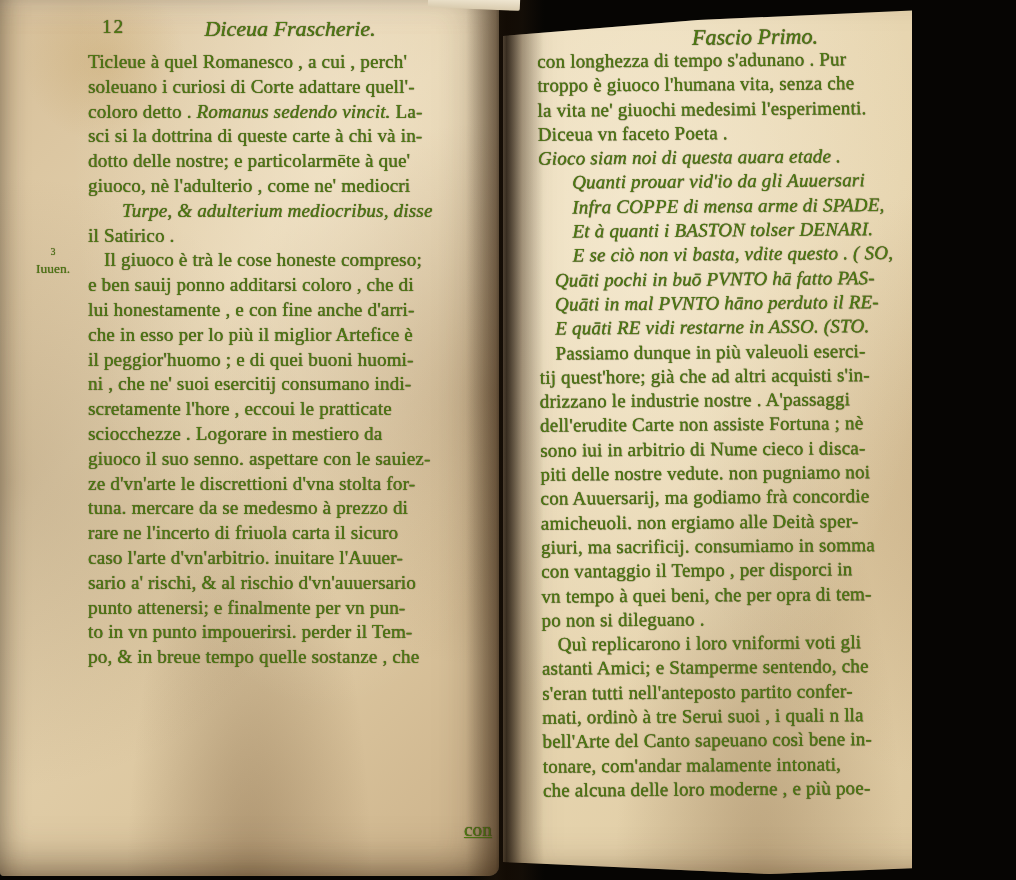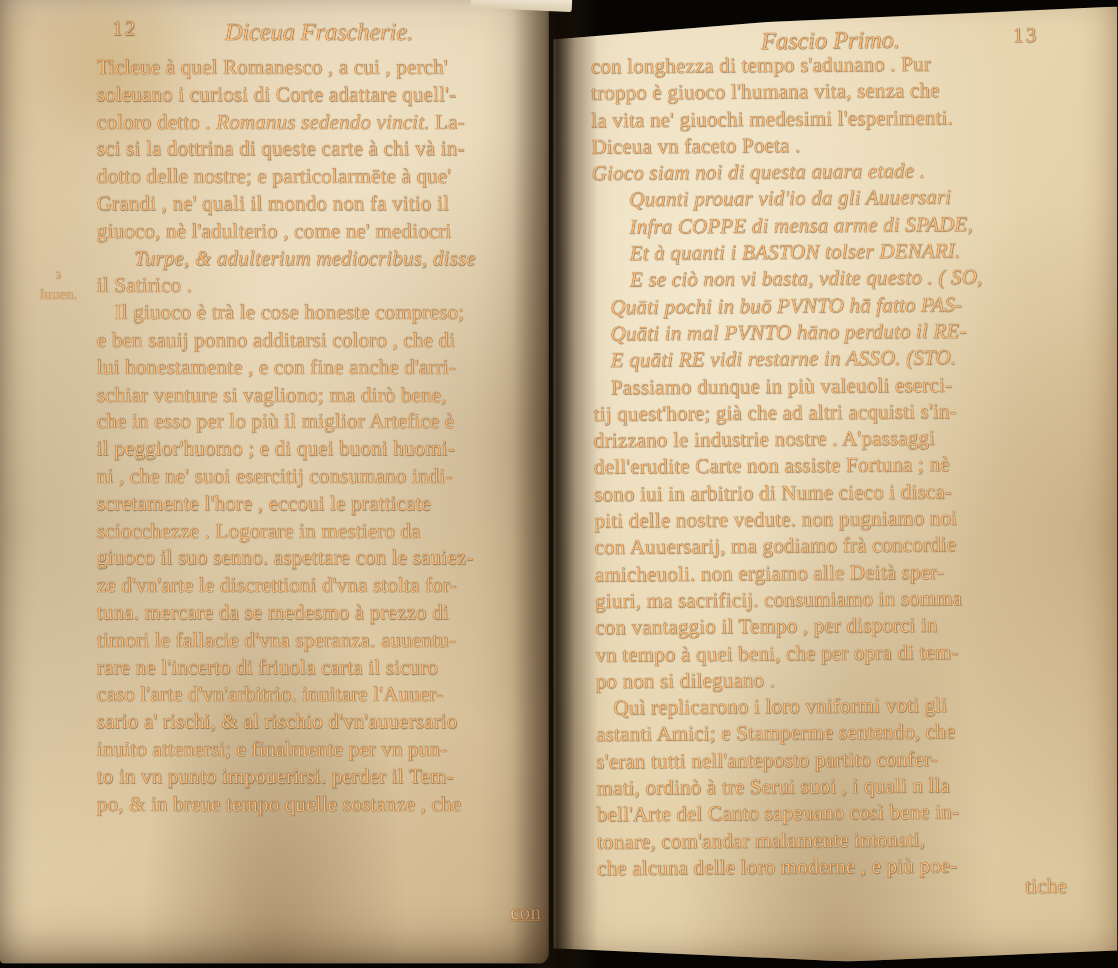--- a/index.html
+++ b/index.html
@@ -1,17 +1,17 @@
 <!DOCTYPE html>
 <html><head>
 <meta charset="utf-8">
 <style>
   html,body{margin:0;padding:0;background:#060503;}
-  .spread{position:relative;width:1016px;height:880px;overflow:hidden;
-          font-family:"Liberation Serif","DejaVu Serif",serif;color:#fdba74;}
+  .spread{position:relative;width:912px;height:880px;overflow:hidden;
+          font-family:"Liberation Serif","DejaVu Serif",serif;color:#4d7c0f;}
 
   
   .page{position:absolute;}
   .page-left{
     left:0;top:0;width:499px;height:876px;
     background:
       radial-gradient(circle at 21% 7%, rgba(186,146,76,.28), transparent 9%),
       radial-gradient(ellipse at 65% 15%, rgba(250,240,218,.5), transparent 55%),
       radial-gradient(ellipse at 2% 55%, rgba(110,82,48,.22), transparent 45%),
       radial-gradient(ellipse at 98% 45%, rgba(120,86,48,.30), transparent 40%),
@@ -100,41 +100,38 @@
     <span class="sup">3</span><br>
     <span>Iuuen.</span>
   </div>
 
   <div class="tblock tb-left" id="left-lines">
       <div class="tline"><span>Ticleue à quel Romanesco , a cui , perch'</span></div>
       <div class="tline"><span>soleuano i curiosi di Corte adattare quell'-</span></div>
       <div class="tline"><span>coloro detto . </span><span class="it">Romanus sedendo vincit.</span><span> La-</span></div>
       <div class="tline"><span>sci si la dottrina di queste carte à chi và in-</span></div>
       <div class="tline"><span>dotto delle nostre; e particolarmēte à que'</span></div>
-      <div class="tline"><span>Grandi , ne' quali il mondo non fa vitio il</span></div>
       <div class="tline"><span>giuoco, nè l'adulterio , come ne' mediocri</span></div>
       <div class="tline ind2"><span class="it">Turpe, &amp; adulterium mediocribus, disse</span></div>
       <div class="tline"><span>il Satirico .</span></div>
       <div class="tline ind1"><span>Il giuoco è trà le cose honeste compreso;</span></div>
       <div class="tline"><span>e ben sauij ponno additarsi coloro , che di</span></div>
       <div class="tline"><span>lui honestamente , e con fine anche d'arri-</span></div>
-      <div class="tline"><span>schiar venture si vagliono; ma dirò bene,</span></div>
       <div class="tline"><span>che in esso per lo più il miglior Artefice è</span></div>
       <div class="tline"><span>il peggior'huomo ; e di quei buoni huomi-</span></div>
       <div class="tline"><span>ni , che ne' suoi esercitij consumano indi-</span></div>
       <div class="tline"><span>scretamente l'hore , eccoui le pratticate</span></div>
       <div class="tline"><span>sciocchezze . Logorare in mestiero da</span></div>
       <div class="tline"><span>giuoco il suo senno. aspettare con le sauiez-</span></div>
       <div class="tline"><span>ze d'vn'arte le discrettioni d'vna stolta for-</span></div>
       <div class="tline"><span>tuna. mercare da se medesmo à prezzo di</span></div>
-      <div class="tline"><span>timori le fallacie d'vna speranza. auuentu-</span></div>
       <div class="tline"><span>rare ne l'incerto di friuola carta il sicuro</span></div>
       <div class="tline"><span>caso l'arte d'vn'arbitrio. inuitare l'Auuer-</span></div>
       <div class="tline"><span>sario a' rischi, &amp; al rischio d'vn'auuersario</span></div>
-      <div class="tline"><span>inuito attenersi; e finalmente per vn pun-</span></div>
+      <div class="tline"><span>punto attenersi; e finalmente per vn pun-</span></div>
       <div class="tline"><span>to in vn punto impouerirsi. perder il Tem-</span></div>
       <div class="tline"><span>po, &amp; in breue tempo quelle sostanze , che</span></div>
     </div>
   <div class="tblock tb-left catchword" style="top:818px;">
     <span class="catchword-l">con</span>
   </div>
 
   <div class="tblock tb-right" id="right-lines">
       <div class="tline"><span>con longhezza di tempo s'adunano . Pur</span></div>
       <div class="tline"><span>troppo è giuoco l'humana vita,  senza che</span></div>

